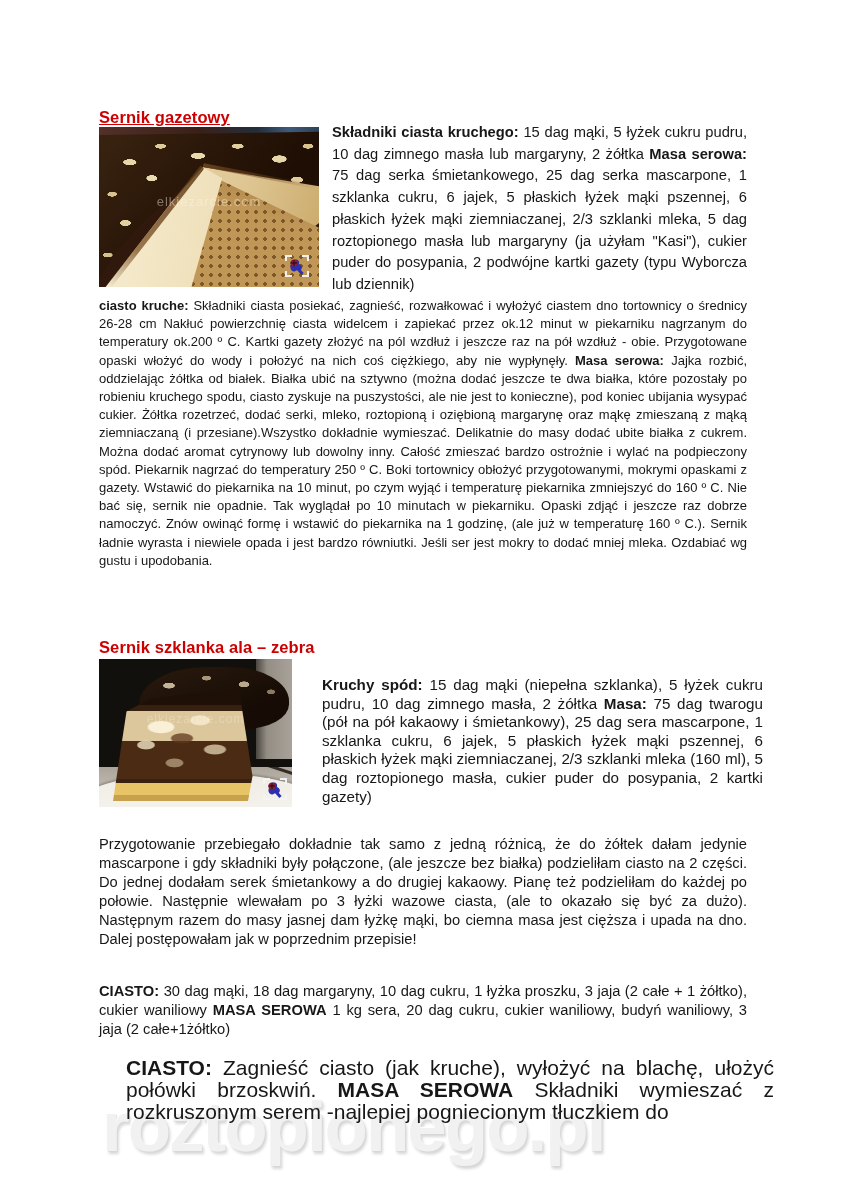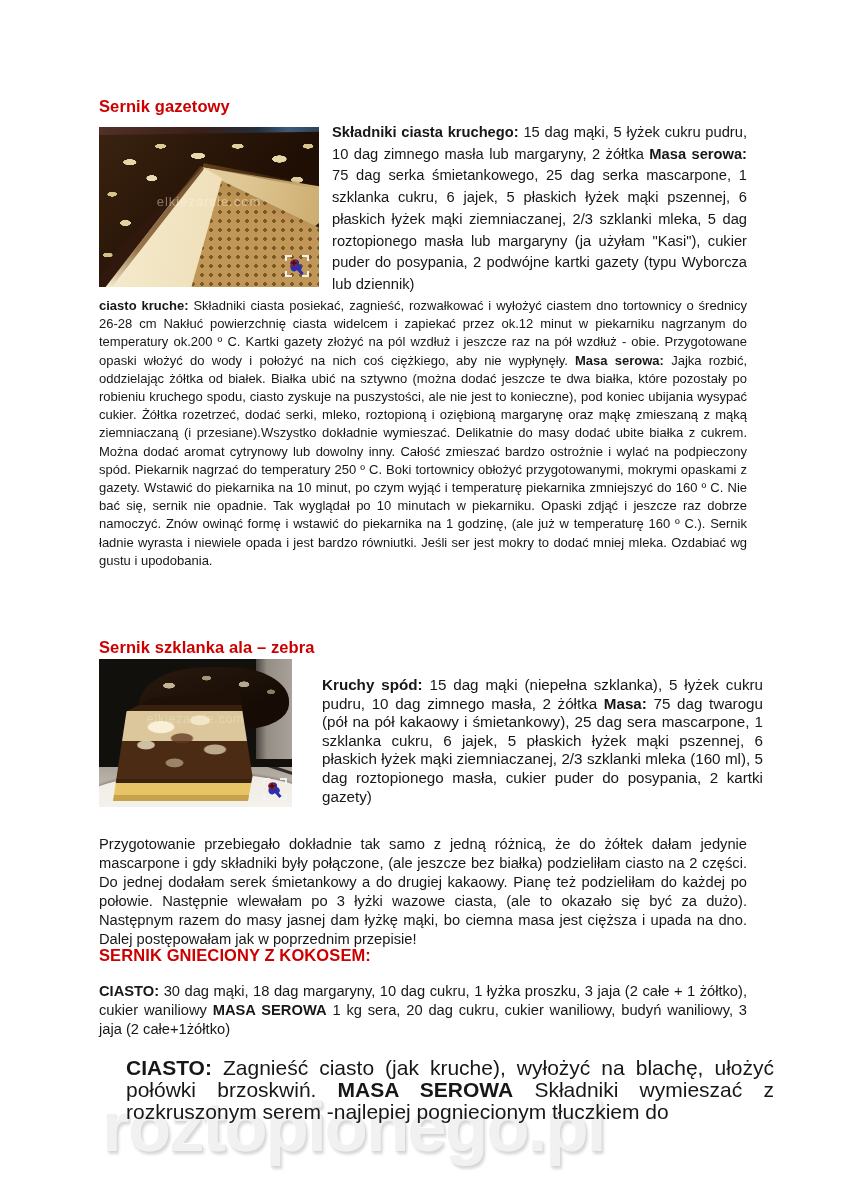--- a/index.html
+++ b/index.html
@@ -7,21 +7,21 @@
     position:relative;width:849px;height:1200px;margin:0 auto;background:#ffffff;
     overflow:hidden;z-index:0;
     font-family:"Liberation Sans","DejaVu Sans",sans-serif;
     color:#171717;
   }
   .rtitle{
     position:absolute;left:99px;margin:0;
     font-size:16.5px;font-weight:bold;color:#cc0000;line-height:19px;
     letter-spacing:0.1px;
   }
-  #t1{top:97px;}
+  #t1{top:108px;text-decoration:underline;}
   #t2{top:638px;}
   #t3{top:946px;}
   .txt{position:absolute;text-align:justify;}
   .txt .b{font-weight:bold;}
   #side1{left:332px;top:122px;width:415px;font-size:14.7px;line-height:21.7px;}
   #para1{left:99px;top:297px;width:648px;font-size:13px;line-height:18.2px;}
   #side2{left:322px;top:676px;width:441px;font-size:15.2px;line-height:18.6px;}
   #para2{left:99px;top:819px;width:648px;font-size:14.7px;line-height:19px;margin-top:16px;}
   #para3{left:99px;top:982px;width:648px;font-size:14.7px;line-height:19.2px;}
   #para4{left:99px;top:1057px;width:648px;font-size:21px;line-height:22px;margin-left:27px;}
@@ -171,18 +171,17 @@
         <path d="M13 14 L17.5 19" stroke="#2b2fb0" stroke-width="3" fill="none"></path>
         <circle cx="9" cy="8" r="3.6" fill="#8c1f33"></circle>
         <path d="M9 5.2 V10.8 M6.2 8 H11.8" stroke="#3c0d16" stroke-width="1.4" fill="none"></path>
       </svg>
     </div>
   </div>
 
   <div class="txt" id="side2"><span class="b">Kruchy spód: </span><span>15 dag mąki (niepełna szklanka), 5 łyżek cukru pudru, 10 dag zimnego masła, 2 żółtka </span><span class="b">Masa: </span><span>75 dag twarogu (pół na pół kakaowy i śmietankowy), 25 dag sera mascarpone, 1 szklanka cukru, 6 jajek, 5 płaskich łyżek mąki pszennej, 6 płaskich łyżek mąki ziemniaczanej, 2/3 szklanki mleka (160 ml), 5 dag roztopionego masła, cukier puder do posypania, 2 kartki gazety)</span></div>
   <div class="txt" id="para2"><span>Przygotowanie przebiegało dokładnie tak samo z jedną różnicą, że do żółtek dałam jedynie mascarpone i gdy składniki były połączone, (ale jeszcze bez białka) podzieliłam ciasto na 2 części. Do jednej dodałam serek śmietankowy a do drugiej kakaowy. Pianę też podzieliłam do każdej po połowie. Następnie wlewałam po 3 łyżki wazowe ciasta, (ale to okazało się być za dużo). Następnym razem do masy jasnej dam łyżkę mąki, bo ciemna masa jest cięższa i upada na dno. Dalej postępowałam jak w poprzednim przepisie!</span></div>
 
-  <h1 class="rtitle" id="t3">SERNIK GNIECIONY Z KOKOSEM:</h1>
 
   <div class="txt" id="para3"><span class="b">CIASTO: </span><span>30 dag mąki, 18 dag margaryny, 10 dag cukru, 1 łyżka proszku, 3 jaja (2 całe + 1 żółtko), cukier waniliowy </span><span class="b">MASA SEROWA</span><span> 1 kg sera, 20 dag cukru, cukier waniliowy, budyń waniliowy, 3 jaja (2 całe+1żółtko)</span></div>
   <div class="txt" id="para4"><span class="b">CIASTO: </span><span>Zagnieść ciasto (jak kruche), wyłożyć na blachę, ułożyć połówki brzoskwiń. </span><span class="b">MASA SEROWA</span><span> Składniki wymieszać z rozkruszonym serem -najlepiej pogniecionym tłuczkiem do</span></div>
 
 </div>
 
 </body></html>

